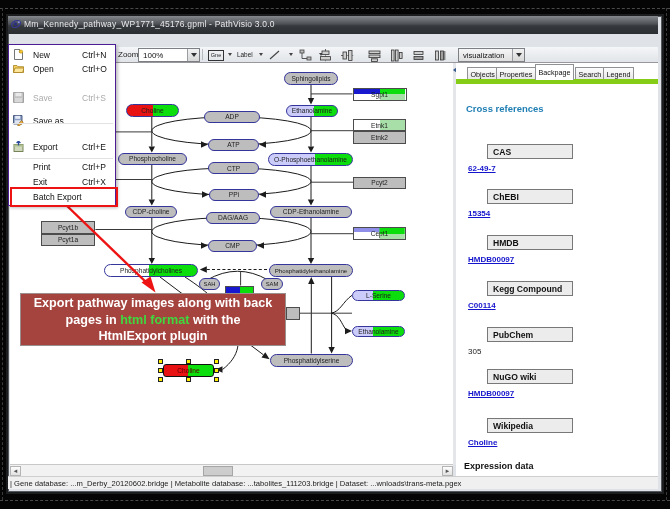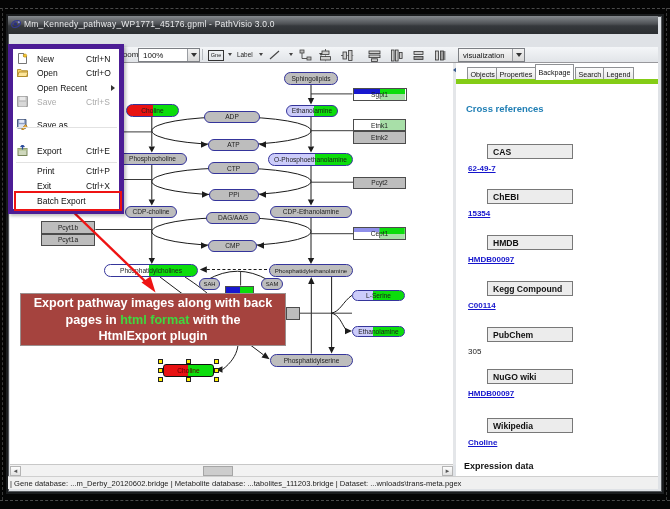--- a/index.html
+++ b/index.html
@@ -83,21 +83,21 @@
   #bp-heading{position:absolute;left:10px;top:19px;font-size:9.5px;font-weight:bold;color:var(--heading-blue);}
   .xref{position:absolute;left:10px;width:86px;padding-left:21px;}
   .xref-h{box-sizing:border-box;width:86px;height:15px;background:#ececec;border:1px solid #787878;
           font-size:8.6px;font-weight:bold;color:#111;padding:2px 0 0 5px;}
   .xref-v{position:absolute;left:2px;top:20px;font-size:8px;font-weight:bold;}
   .xref-v.link{color:var(--link-blue);text-decoration:underline;}
   .xref-v.plain{color:#222;font-weight:normal;}
   #bp-footer{position:absolute;left:8px;top:377px;font-size:9px;font-weight:bold;color:#111;}
 
   
-  #filemenu{left:8px;top:44px;width:106px;height:160px;background:#fff;border:5px solid #4c1d95;
+  #filemenu{left:8px;top:44px;width:106px;height:160px;background:#fff;border:1px solid #4c1d95;
         box-shadow:2px 2px 3px rgba(0,0,0,.25);z-index:10;}
   .fm-row{position:absolute;left:1px;width:105px;height:14px;font-size:8.5px;color:#111;}
   .fm-icon{position:absolute;left:3px;top:1px;width:11px;height:11px;}
   .fm-label{position:absolute;left:23px;top:2px;}
   .fm-short{position:absolute;left:72px;top:2px;}
   .fm-row.disabled .fm-label,.fm-row.disabled .fm-short{color:#ababab;}
   .fm-sub{position:absolute;right:4px;top:4px;width:0;height:0;
         border-top:3.4px solid transparent;border-bottom:3.4px solid transparent;border-left:4.5px solid #333;}
   .fm-sep{position:absolute;left:3px;width:101px;height:0;border-top:1px solid #e2e2e2;}
   #batch-rect{position:absolute;left:1px;top:142px;width:104px;height:16px;border:2px solid var(--annotation-red);z-index:11;}
@@ -445,24 +445,20 @@
       <span class="fm-short">Ctrl+N</span>
     </div>
     <div class="fm-row" style="top:17px;">
       <svg class="fm-icon" viewBox="0 0 11 11">
           <path d="M0.5,2.5 h3.4 l1,1.2 h5.6 v5.8 h-10 z" fill="#f7d163" stroke="#a6801c" stroke-width="0.8"></path>
           <path d="M2,5 h9 l-1.4,4.5 h-9.1 z" fill="#fde69a" stroke="#a6801c" stroke-width="0.8"></path>
         </svg>
       <span class="fm-label">Open</span>
       <span class="fm-short">Ctrl+O</span>
     </div>
-    <div class="fm-row" style="top:31.5px;">
-      <span class="fm-label">Open Recent</span>
-      <i class="fm-sub"></i>
-    </div>
     <div class="fm-row disabled" style="top:46px;">
       <svg class="fm-icon" viewBox="0 0 11 11">
           <path d="M0.5,0.5 h10 v10 h-10 z" fill="#c3c3c3" stroke="#9a9a9a" stroke-width="0.9"></path>
           <rect x="2.5" y="0.8" width="6" height="3.4" fill="#e9e9e9"></rect>
           <rect x="2" y="6" width="7" height="4.4" fill="#d8d8d8"></rect>
         </svg>
       <span class="fm-label">Save</span>
       <span class="fm-short">Ctrl+S</span>
     </div>
     <div class="fm-row" style="top:69px;text-align:center;">

